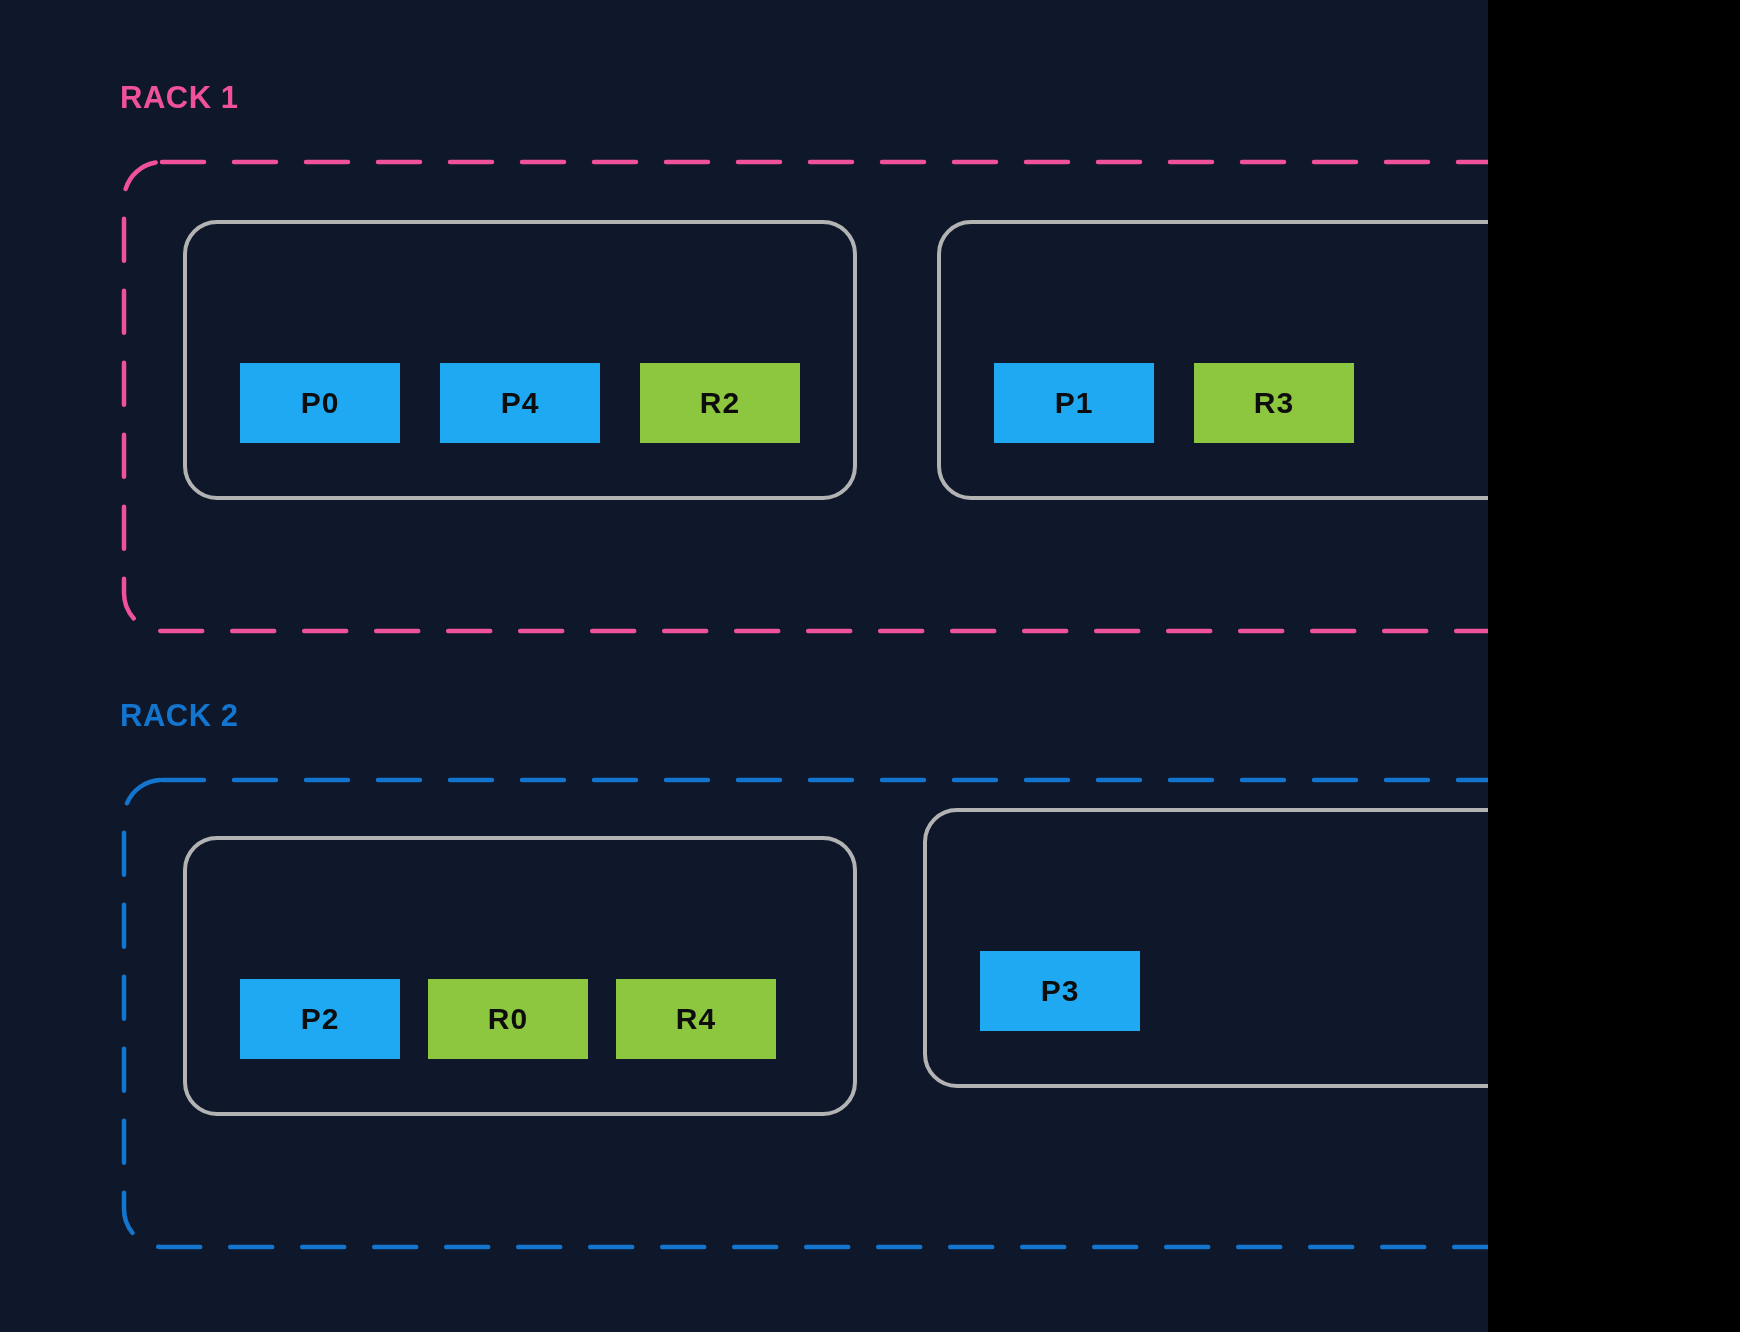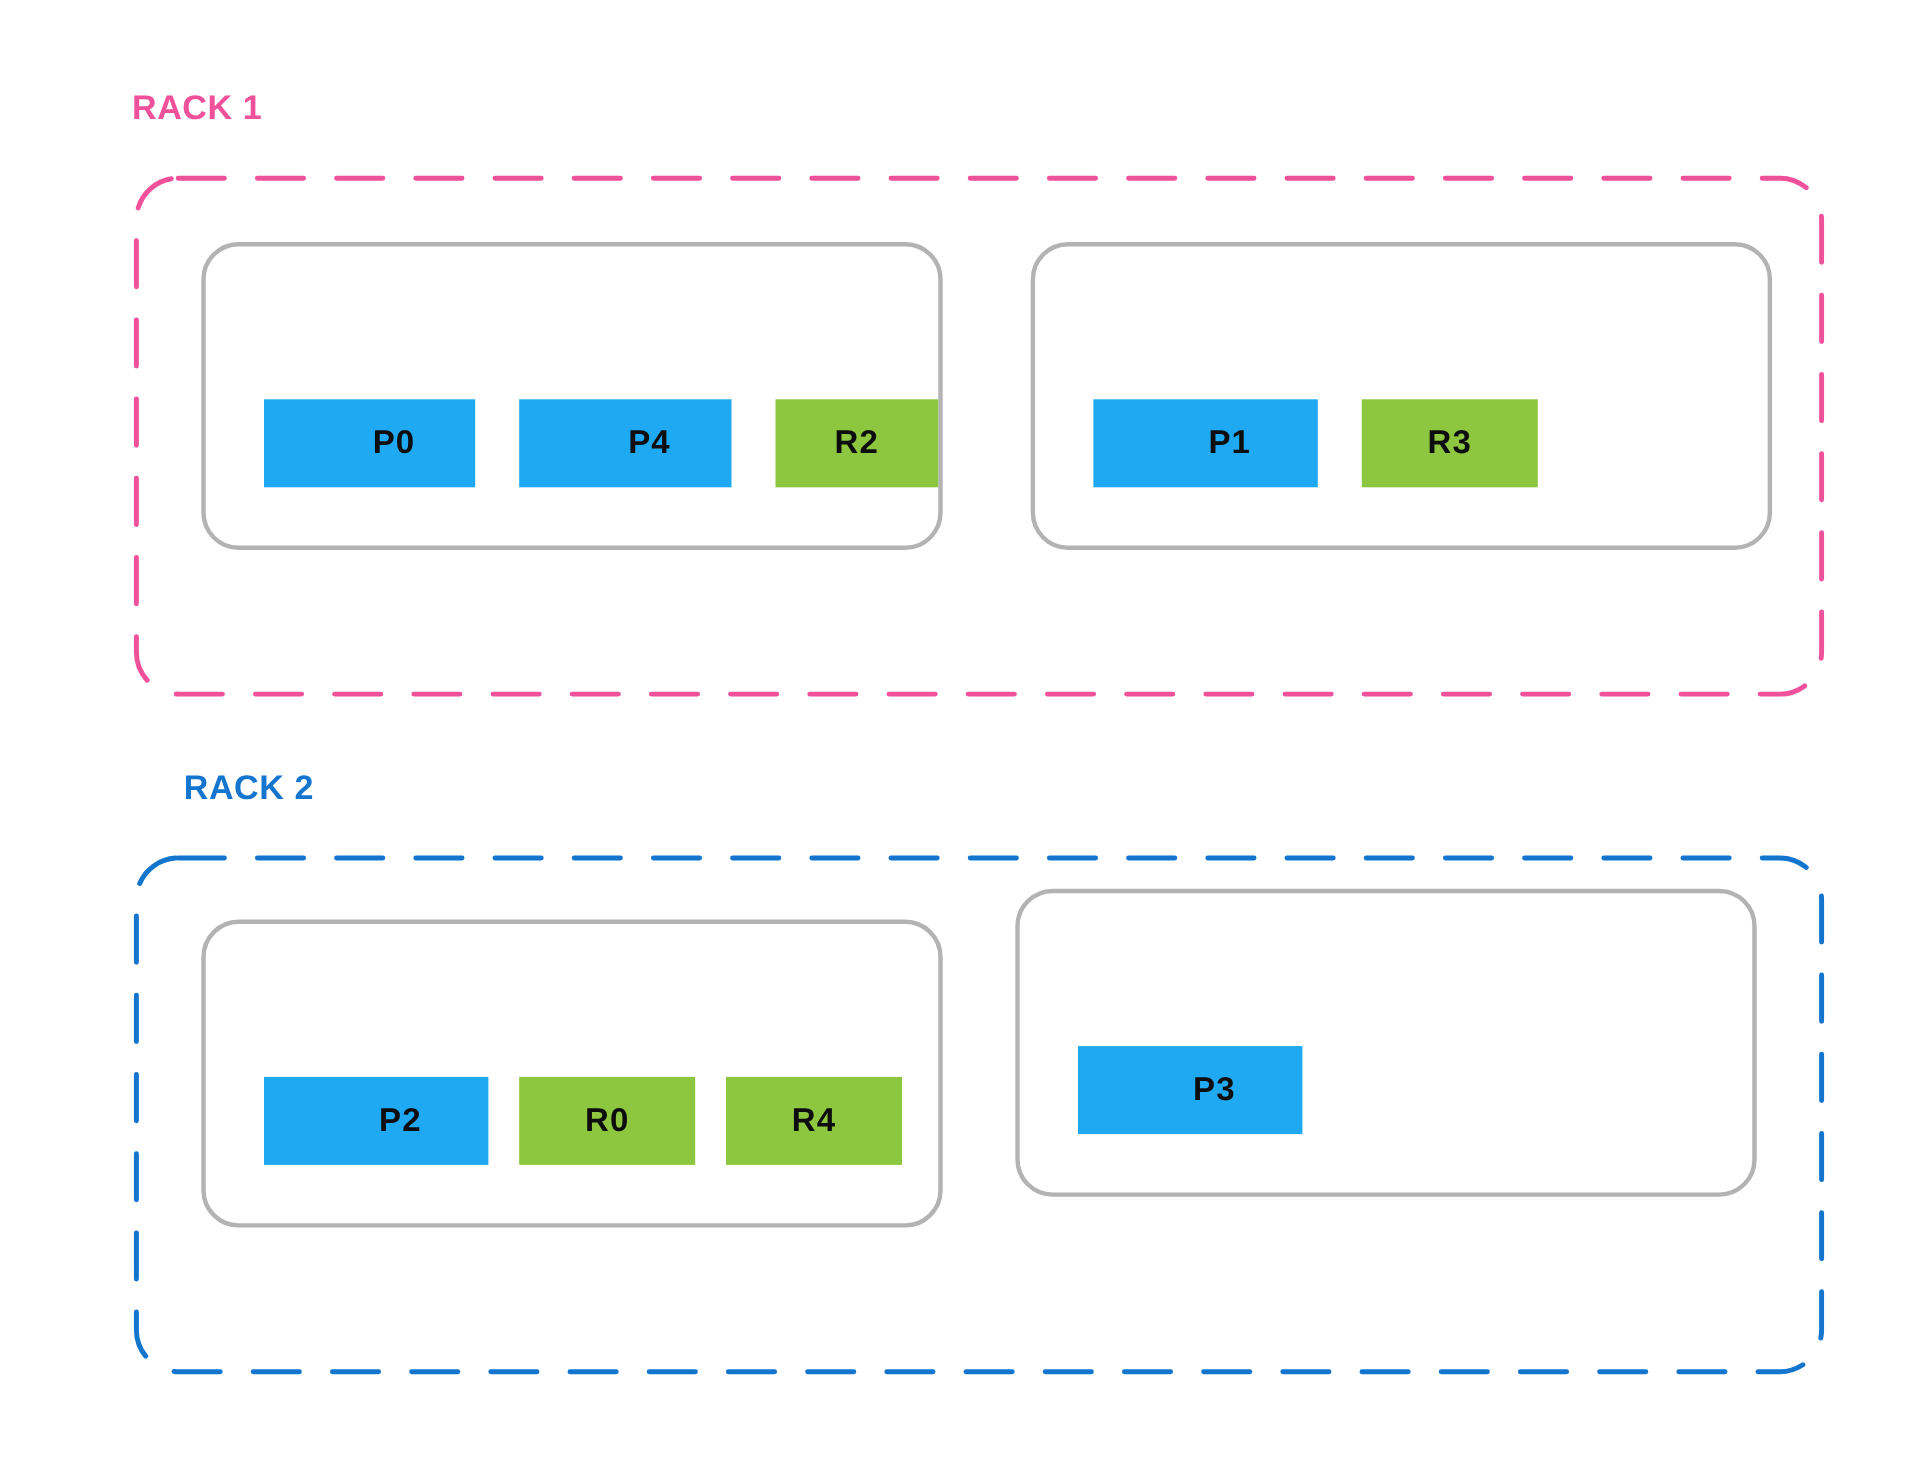--- a/index.html
+++ b/index.html
@@ -2,23 +2,23 @@
 <html><head>
 <meta charset="utf-8">
 <style>
   html, body {
     margin: 0;
     padding: 0;
     background: #000000;
   }
   .canvas {
     position: relative;
-    width: 1740px;
+    width: 1488px;
     height: 1332px;
-    background: #ffffff;
+    background: #0f172a;
     overflow: hidden;
     font-family: "Liberation Sans", sans-serif;
   }
   .dash-layer {
     position: absolute;
     left: 0;
     top: 0;
     width: 1740px;
     height: 1332px;
     display: block;
@@ -29,21 +29,21 @@
     stroke-linecap: round;
   }
   .rack-label {
     position: absolute;
     font-size: 31px;
     font-weight: 800;
     letter-spacing: 0.5px;
     white-space: nowrap;
   }
   .rack-label.r1 { left: 120px; top: 80px; }
-  .rack-label.r2 { left: 120px; top: 698px; margin-left: 47px; }
+  .rack-label.r2 { left: 120px; top: 698px; }
   .node {
     position: absolute;
     width: 674px;
     height: 280px;
     box-sizing: border-box;
     border: 4px solid #B3B3B3;
     border-radius: 34px;
     display: flex;
     align-items: flex-end;
     gap: 40px;
@@ -57,21 +57,21 @@
     width: 160px;
     height: 80px;
     display: flex;
     align-items: center;
     justify-content: center;
     font-size: 30px;
     font-weight: 700;
     color: #0D0D0D;
     letter-spacing: 1px;
   }
-  .shard[data-kind="primary"] { background: #1FA9F2; padding-left: 44px; }
+  .shard[data-kind="primary"] { background: #1FA9F2; }
   .shard[data-kind="replica"] { background: #8DC63F; }
 </style>
 </head>
 <body>
 
 <div class="canvas">
 
   <svg class="dash-layer" width="1740" height="1332" viewBox="0 0 1740 1332" xmlns="http://www.w3.org/2000/svg">
     <rect class="boundary" x="124" y="162" width="1532" height="469" rx="38" stroke-dasharray="42 30" stroke="#F0519B"></rect>
     <rect class="boundary" x="124" y="780" width="1532" height="467" rx="38" stroke-dasharray="42 30" stroke="#1375CE"></rect>

